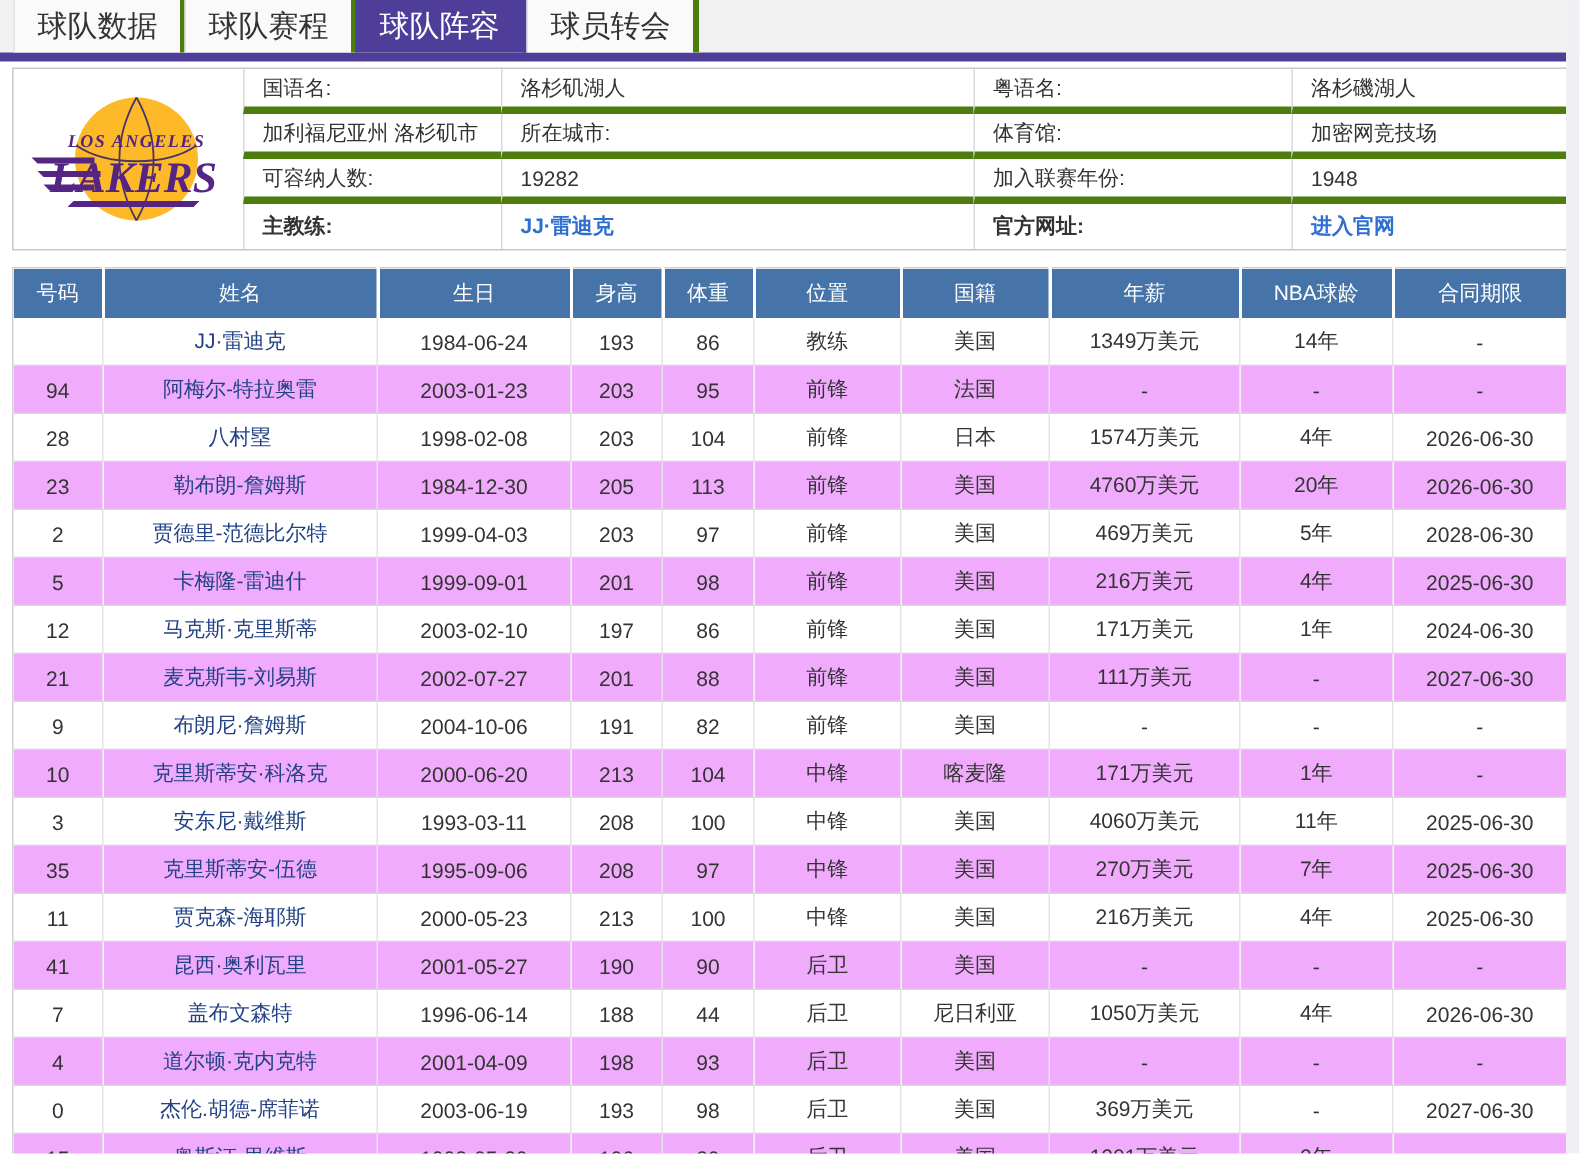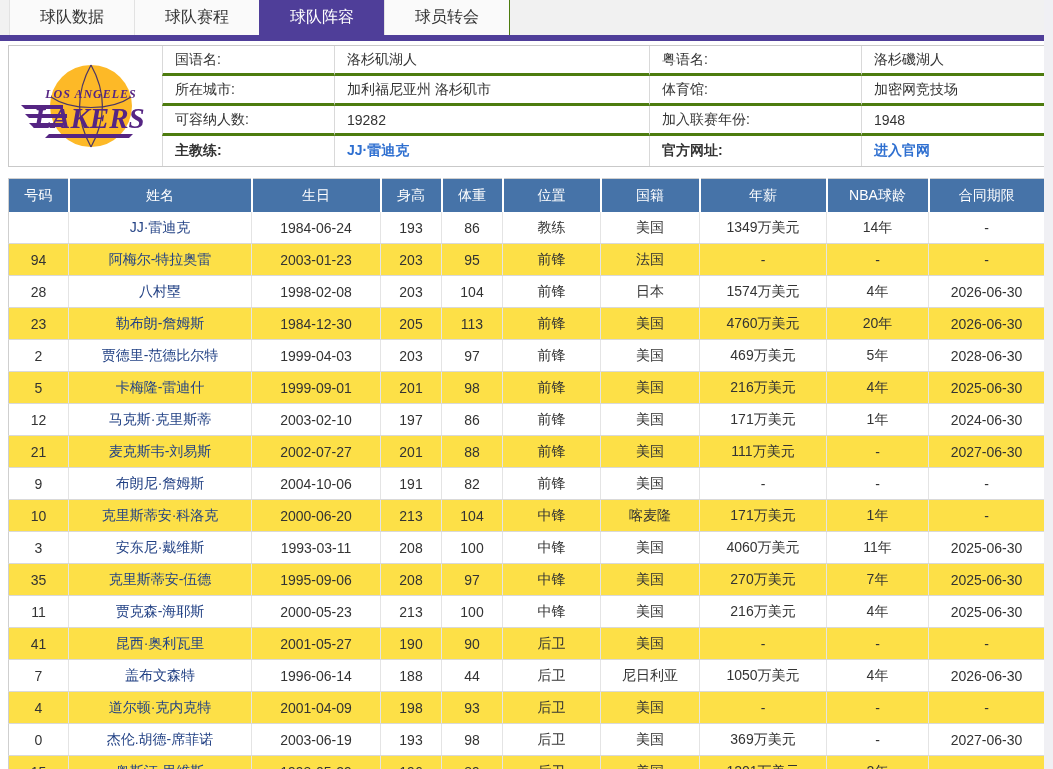--- a/index.html
+++ b/index.html
@@ -7,39 +7,39 @@
     width:1053px;height:769px;position:relative;overflow:hidden;
     background:#ffffff;color:#333;
     font-family:"Liberation Sans","DejaVu Sans",sans-serif;
   }
   .right-strip{position:absolute;top:0;right:0;width:9px;height:100%;background:#f0f0f4;}
 
   
   .tabbar{display:flex;align-items:stretch;height:35px;background:#f1f1f1;padding-left:9px;}
   .tab{
     display:flex;align-items:center;justify-content:center;
-    padding:0 30px;font-size:16px;background:#fafafa;
-    border-left:1px solid #e2e2e2;border-right:1px solid #4d7c0f;
+    padding:0 15px;font-size:20px;background:#fafafa;
+    border-left:1px solid #e2e2e2;border-right:4px solid #4d7c0f;
     margin-right:-1px;cursor:pointer;white-space:nowrap;
   }
   .tab.active{background:#4f3e99;color:#fff;font-weight:normal;border-color:#4f3e99;}
   .tab-underline{height:6px;background:#4f3e99;width:1044px;}
 
   
   .info-panel{
     margin:4px 0 0 8px;width:1036px;border:1px solid #c9c9c9;background:#fff;
     display:grid;
     grid-template-columns:153px 172px 315px 212px 1fr;
     grid-auto-rows:30px;
     font-size:14px;
   }
   .logo-cell{grid-row:1/5;display:flex;align-items:center;justify-content:center;}
   .info-cell{
     display:flex;align-items:center;padding:0 12px;
-    border-left:1px solid #d9d9d9;border-bottom:3px solid #4d7c0f;
+    border-left:1px solid #d9d9d9;border-bottom:5px solid #4d7c0f;
     overflow:hidden;white-space:nowrap;
   }
   .info-cell.no-bottom{border-bottom:none;font-weight:bold;}
   .info-cell a{color:#2e6fd0;text-decoration:none;cursor:pointer;}
 
   
   table.roster{
     margin:11px 0 0 8px;width:1037px;border-collapse:collapse;
     font-size:14px;table-layout:fixed;border:1px solid #cfcfcf;
   }
@@ -47,21 +47,21 @@
     background:#4673a8;color:#fff;font-weight:normal;height:31px;
     text-align:center;overflow:hidden;white-space:nowrap;
   }
   table.roster thead th + th{border-left:2px solid #fff;}
   table.roster tbody td{
     height:29px;text-align:center;
     border-bottom:1px solid #d9d9d9;border-left:1px solid #e4e4e4;
     overflow:hidden;white-space:nowrap;
   }
   table.roster tbody td:first-child{border-left:none;}
-  table.roster tbody tr.alt{background:#fde047;}
+  table.roster tbody tr.alt{background:#f0abfc;}
   table.roster tbody td.name a{color:#234285;text-decoration:none;cursor:pointer;}
 </style>
 </head>
 <body>
 
 <div class="right-strip"></div>
 
 <div class="tabbar" id="tabbar">
     <div class="tab">球队数据</div>
     <div class="tab">球队赛程</div>
@@ -83,22 +83,22 @@
       <text x="72" y="45" text-anchor="middle" font-family="'Liberation Serif',serif" font-style="italic" font-weight="bold" font-size="12" letter-spacing="1" fill="#552583">LOS ANGELES</text>
       <text x="70" y="75" text-anchor="middle" font-family="'Liberation Serif',serif" font-style="italic" font-weight="bold" font-size="29" fill="#552583">LAKERS</text>
       <polygon points="30,81 114,81 110,85 26,85" fill="#552583"></polygon>
     </svg>
   </div>
 
 <div class="info-cell">国语名:</div>
     <div class="info-cell">洛杉矶湖人</div>
     <div class="info-cell">粤语名:</div>
     <div class="info-cell">洛杉磯湖人</div>
+    <div class="info-cell">加利福尼亚州 洛杉矶市</div>
     <div class="info-cell">所在城市:</div>
-    <div class="info-cell">加利福尼亚州 洛杉矶市</div>
     <div class="info-cell">体育馆:</div>
     <div class="info-cell">加密网竞技场</div>
     <div class="info-cell">可容纳人数:</div>
     <div class="info-cell">19282</div>
     <div class="info-cell">加入联赛年份:</div>
     <div class="info-cell">1948</div>
     <div class="info-cell no-bottom">主教练:</div>
     <div class="info-cell no-bottom">
       <a>JJ·雷迪克</a>
     </div>

